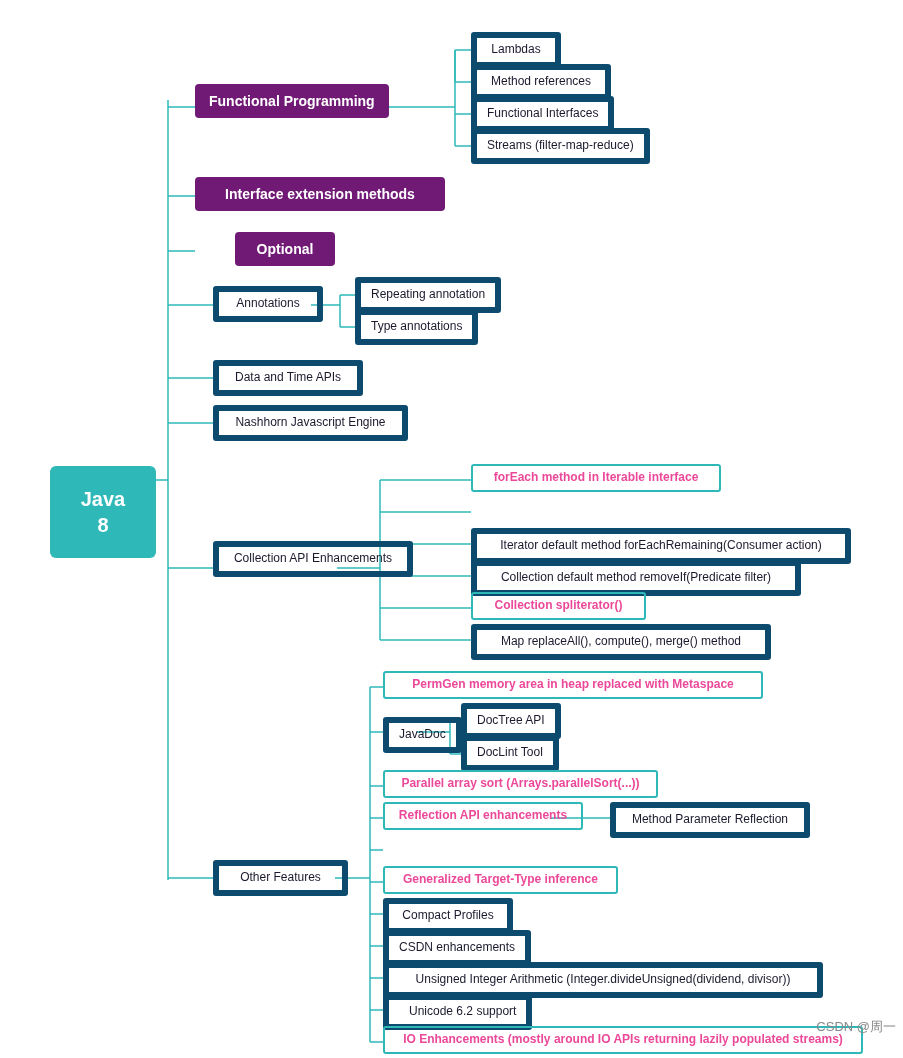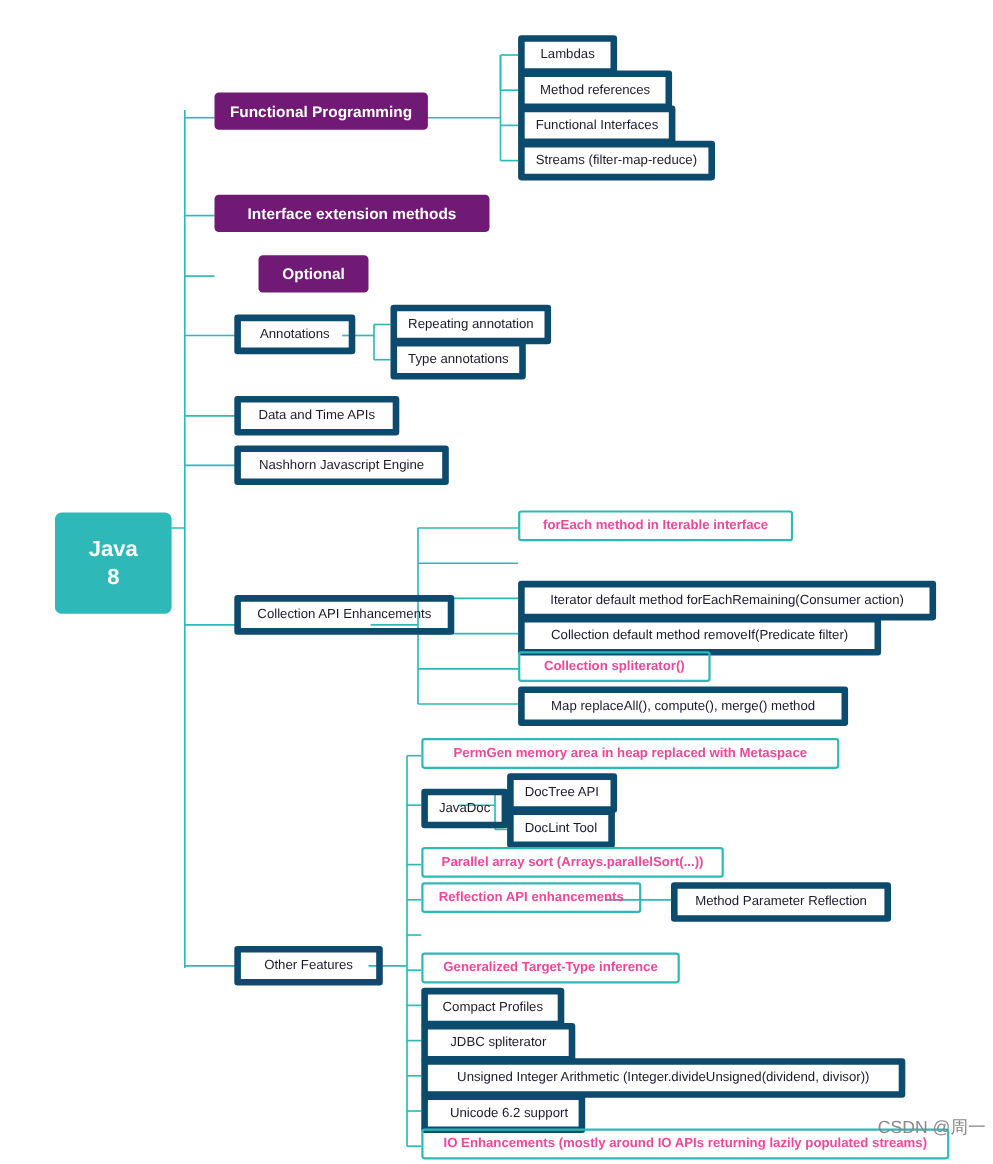--- a/index.html
+++ b/index.html
@@ -271,30 +271,30 @@
 
   <div class="abs-node node node-bold" style="left:363px; top:846px; min-width:235px;">
     <span>Generalized Target-Type inference</span>
   </div>
 
   <div class="abs-node node node-sub" style="left:363px; top:878px; min-width:130px;">
     <span>Compact Profiles</span>
   </div>
 
   <div class="abs-node node node-sub" style="left:363px; top:910px; min-width:140px;">
-    <span>JDBC spliterator</span>
+    <span>CSDN enhancements</span>
   </div>
 
   <div class="abs-node node node-sub" style="left:363px; top:942px; min-width:440px;">
     <span>Unsigned Integer Arithmetic (Integer.divideUnsigned(dividend, divisor))</span>
   </div>
 
   <div class="abs-node node node-sub" style="left:363px; top:974px; min-width:140px;padding-left:20px;">
     <span>Unicode 6.2 support</span>
   </div>
 
   <div class="abs-node node node-bold" style="left:363px; top:1006px; min-width:480px;">
     <span>IO Enhancements (mostly around IO APIs returning lazily populated streams)</span>
   </div>
 
-  <div style="position:absolute; bottom:0; right:0; font-size:16px; color:#888; padding:4px;">CSDN @周一</div>
+  <div style="position:absolute; bottom:0; right:0; font-size:13px; color:#888; padding:4px;">CSDN @周一</div>
 
 </div>
 
 </body></html>

